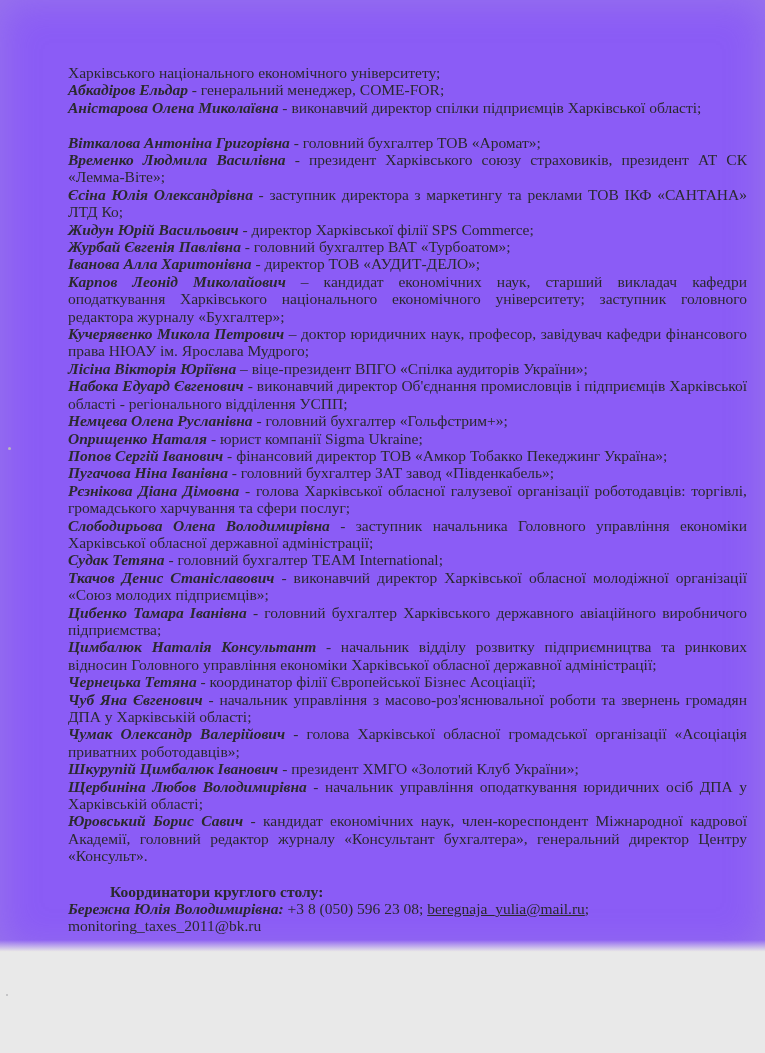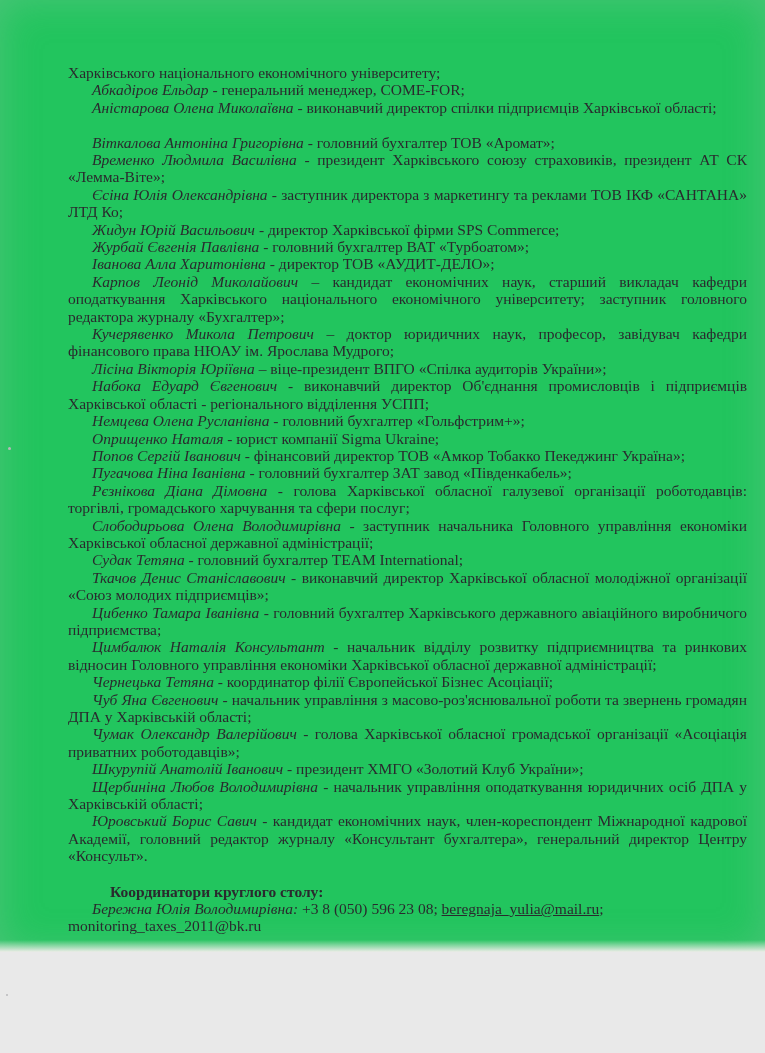--- a/index.html
+++ b/index.html
@@ -1,31 +1,31 @@
 <!DOCTYPE html>
 <html lang="uk"><head>
 <meta charset="utf-8">
 <style>
   html,body{margin:0;padding:0;}
   body{width:765px;height:1053px;overflow:hidden;background:#e9e9e9;}
   .page{
     position:relative;width:765px;height:952px;
-    background:#22c55e;
+    background:#8b5cf6;
     box-shadow:inset 0 0 40px rgba(200,200,205,.25);
     font-family:"Liberation Serif","DejaVu Serif",serif;
     color:#2a2a2e;
   }
   .content{
     position:absolute;left:68px;top:64px;width:679px;
     font-size:15.5px;line-height:17.4px;
   }
   p{margin:0;padding:0;}
   .entry{text-align:justify;}
   .gap-before{margin-top:17.4px;}
-  .pname{font-weight:normal;font-style:italic;margin-left:24px;}
+  .pname{font-weight:bold;font-style:italic;}
   .coord-heading{font-weight:bold;text-indent:42px;margin-top:18px;}
   .email-underline{text-decoration:underline;}
   .footer-line{}
   .scan-bottom-edge{
     position:absolute;left:0;right:0;bottom:0;height:12px;
     background:linear-gradient(to bottom, rgba(240,240,236,0), #ecece7);
   }
   .scan-speck{position:absolute;background:#b9b9bb;border-radius:50%;}
 </style>
 </head>
@@ -41,21 +41,21 @@
 
   <p class="entry"><span class="pname">Аністарова Олена Миколаївна </span><span class="pdesc">- виконавчий директор спілки підприємців Харківської області;</span></p>
 
 
   <p class="entry gap-before"><span class="pname">Віткалова Антоніна Григорівна </span><span class="pdesc">- головний бухгалтер ТОВ «Аромат»;</span></p>
 
   <p class="entry"><span class="pname">Временко Людмила Василівна </span><span class="pdesc">- президент Харківського союзу страховиків, президент АТ СК «Лемма-Віте»;</span></p>
 
   <p class="entry"><span class="pname">Єсіна Юлія Олександрівна </span><span class="pdesc">- заступник директора з маркетингу та реклами ТОВ ІКФ «САНТАНА» ЛТД Ко;</span></p>
 
-  <p class="entry"><span class="pname">Жидун Юрій Васильович </span><span class="pdesc">- директор Харківської фірми SPS Commerce;</span></p>
+  <p class="entry"><span class="pname">Жидун Юрій Васильович </span><span class="pdesc">- директор Харківської філії SPS Commerce;</span></p>
 
   <p class="entry"><span class="pname">Журбай Євгенія Павлівна </span><span class="pdesc">- головний бухгалтер ВАТ «Турбоатом»;</span></p>
 
   <p class="entry"><span class="pname">Іванова Алла Харитонівна </span><span class="pdesc">- директор ТОВ «АУДИТ-ДЕЛО»;</span></p>
 
   <p class="entry"><span class="pname">Карпов Леонід Миколайович </span><span class="pdesc">– кандидат економічних наук, старший викладач кафедри оподаткування Харківського національного економічного університету; заступник головного редактора журналу «Бухгалтер»;</span></p>
 
 
   <p class="entry"><span class="pname">Кучерявенко Микола Петрович </span><span class="pdesc">– доктор юридичних наук, професор, завідувач кафедри фінансового права НЮАУ ім. Ярослава Мудрого;</span></p>
 
@@ -82,21 +82,21 @@
   <p class="entry"><span class="pname">Цибенко Тамара Іванівна </span><span class="pdesc">- головний бухгалтер Харківського державного авіаційного виробничого підприємства;</span></p>
 
   <p class="entry"><span class="pname">Цимбалюк Наталія Консультант </span><span class="pdesc">- начальник відділу розвитку підприємництва та ринкових відносин Головного управління економіки Харківської обласної державної адміністрації;</span></p>
 
   <p class="entry"><span class="pname">Чернецька Тетяна </span><span class="pdesc">- координатор філії  Європейської Бізнес Асоціації;</span></p>
 
   <p class="entry"><span class="pname">Чуб Яна Євгенович </span><span class="pdesc">- начальник управління з масово-роз'яснювальної роботи та звернень громадян ДПА у Харківській області;</span></p>
 
   <p class="entry"><span class="pname">Чумак Олександр Валерійович </span><span class="pdesc">- голова Харківської обласної громадської організації «Асоціація приватних роботодавців»;</span></p>
 
-  <p class="entry"><span class="pname">Шкурупій Анатолій Іванович </span><span class="pdesc">- президент ХМГО «Золотий Клуб України»;</span></p>
+  <p class="entry"><span class="pname">Шкурупій Цимбалюк Іванович </span><span class="pdesc">- президент ХМГО «Золотий Клуб України»;</span></p>
 
   <p class="entry"><span class="pname">Щербиніна Любов Володимирівна </span><span class="pdesc">- начальник управління оподаткування юридичних осіб ДПА у Харківській області;</span></p>
 
   <p class="entry"><span class="pname">Юровський Борис Савич </span><span class="pdesc">- кандидат економічних наук, член-кореспондент Міжнародної кадрової Академії, головний редактор журналу «Консультант бухгалтера», генеральний директор Центру «Консульт».</span></p>
 </div>
 
     <p class="coord-heading">Координатори круглого столу:</p>
 
     <div id="coordinators">
 

